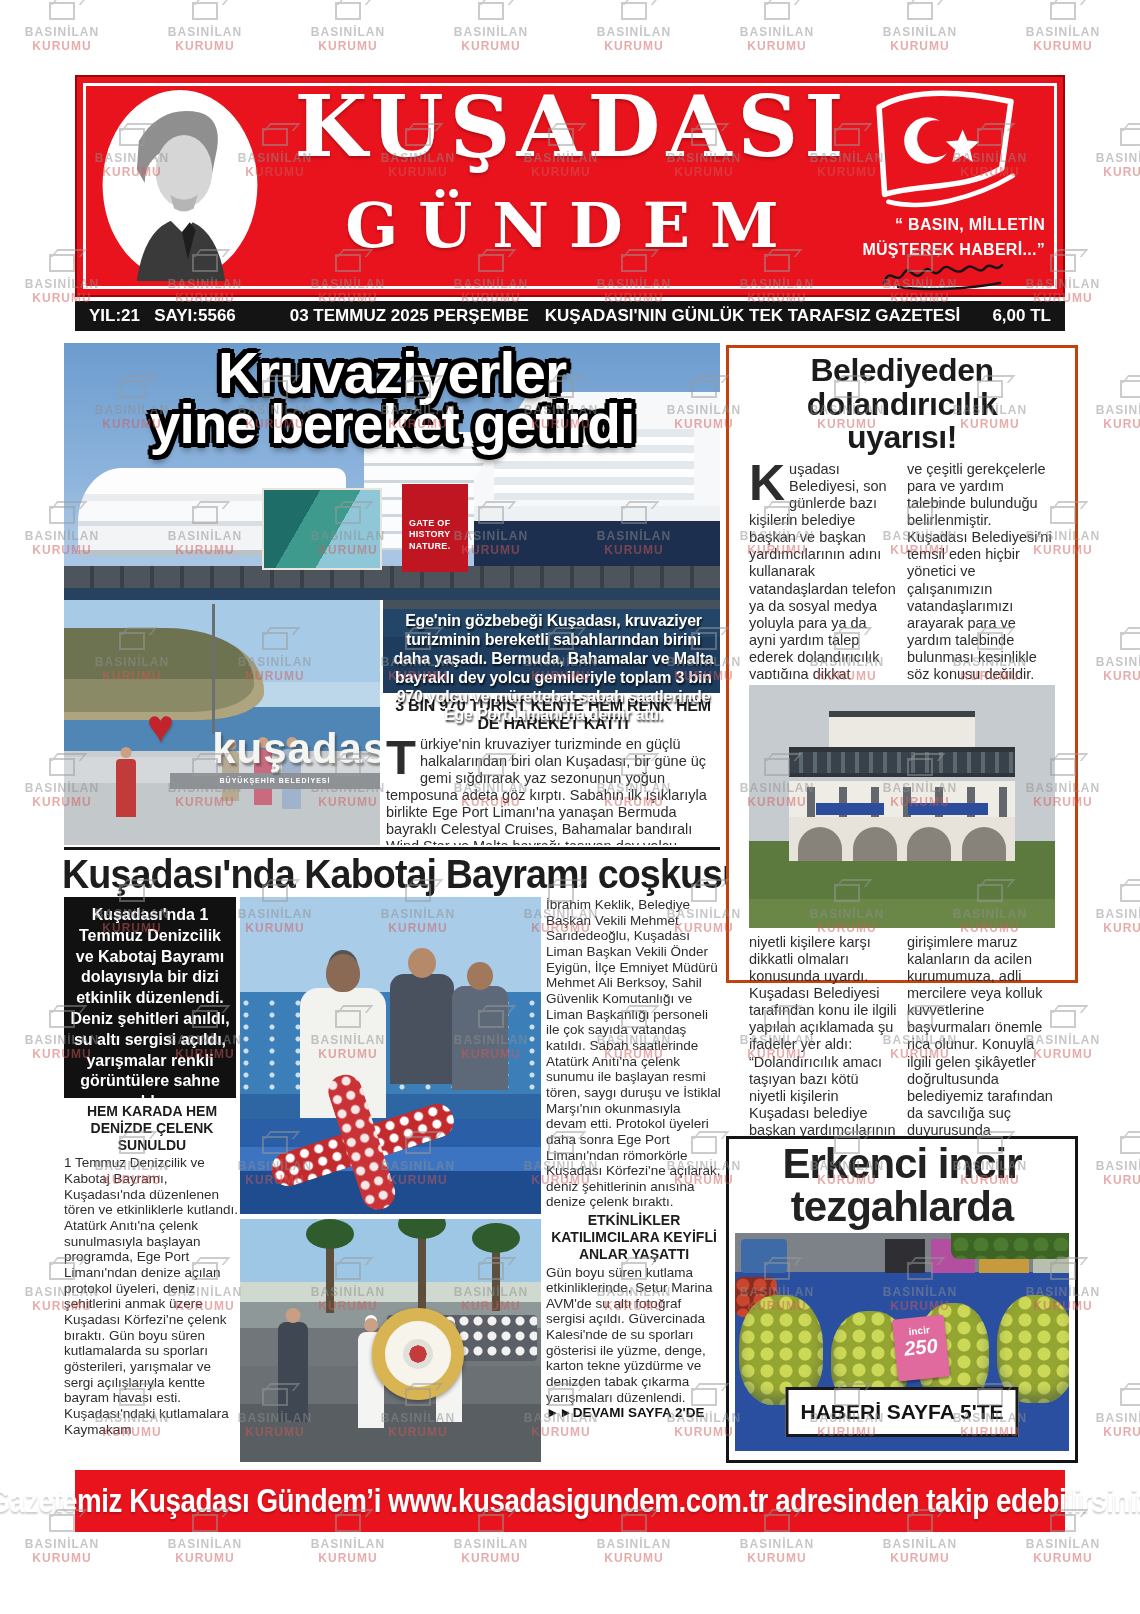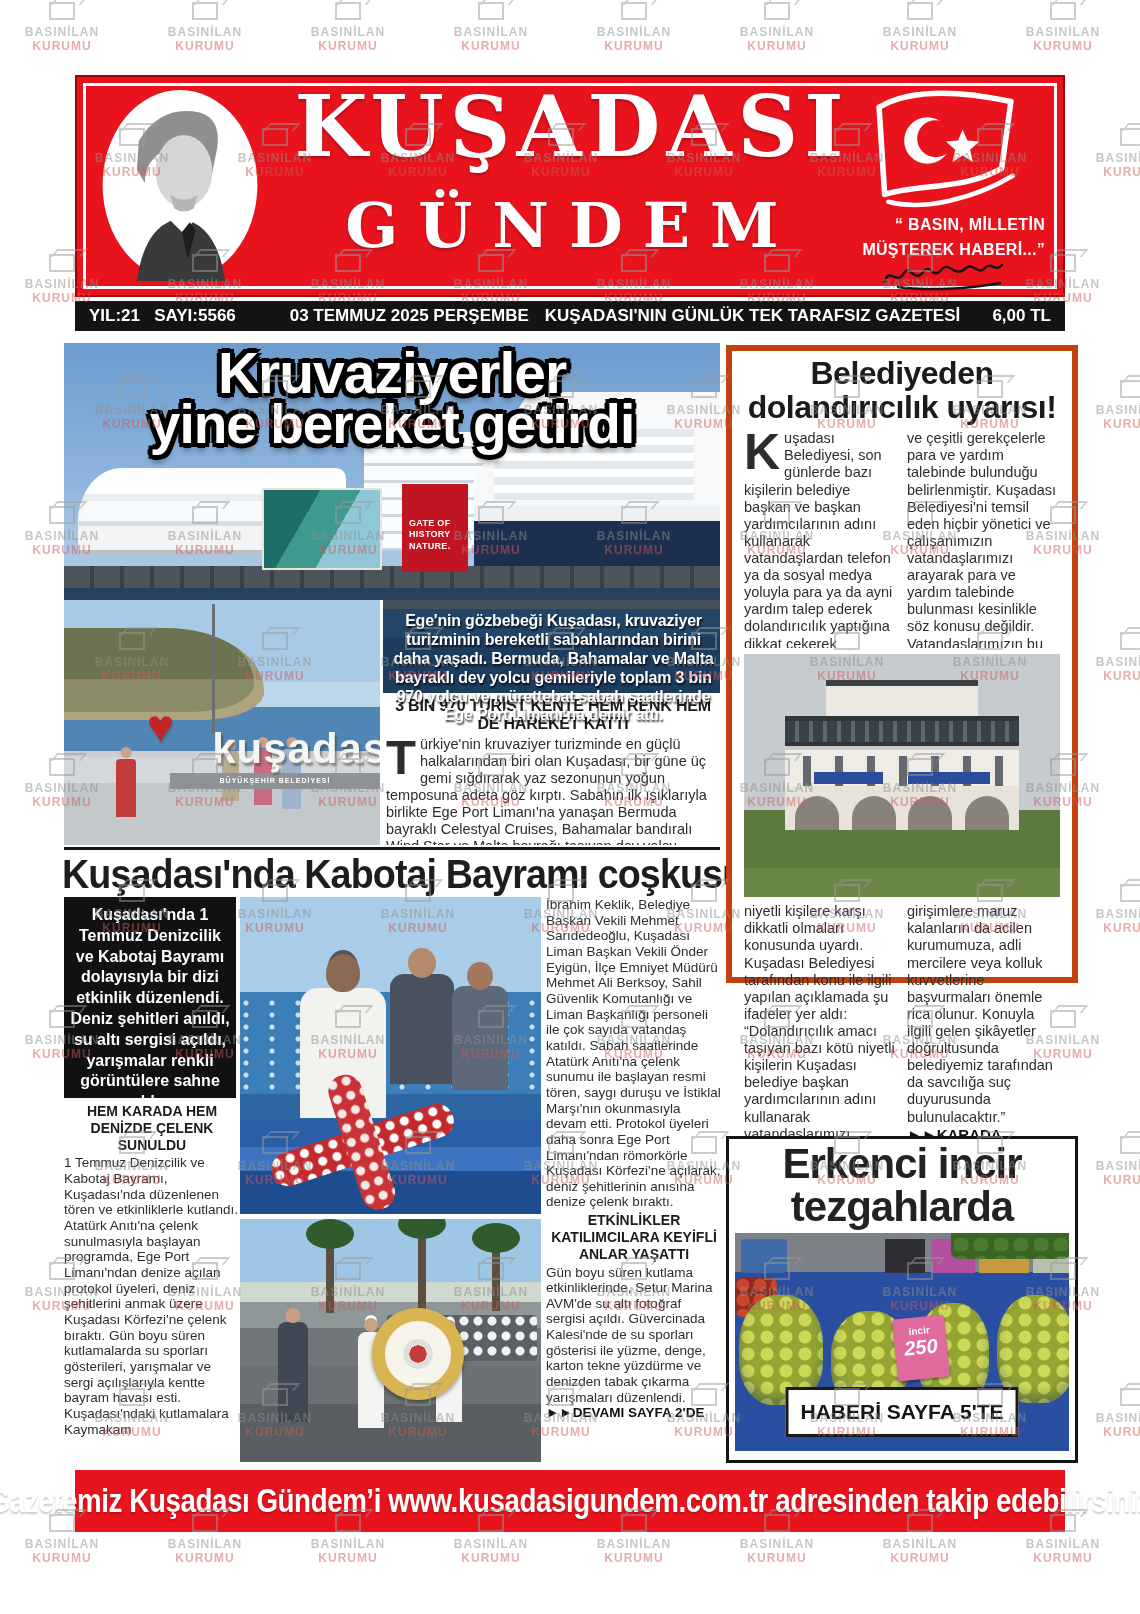--- a/index.html
+++ b/index.html
@@ -111,21 +111,21 @@
   .officer { position:absolute; width:26px; background:#f4f4f2; border-radius:8px 8px 0 0; z-index:3; }
   .officer::before { content:""; position:absolute; left:50%; top:-14px; transform:translateX(-50%); width:14px; height:14px; border-radius:50%; background:#caa184; box-shadow:0 -4px 0 -1px #fff; }
   .of1 { left:118px; bottom:34px; height:96px; }
   .of2 { left:196px; bottom:40px; height:88px; }
   .suit-man { position:absolute; left:38px; bottom:40px; width:30px; height:100px; background:#3f4752; border-radius:8px 8px 0 0; z-index:3; }
   .suit-man::before { content:""; position:absolute; left:50%; top:-14px; transform:translateX(-50%); width:15px; height:15px; border-radius:50%; background:#c99f83; }
   .gold-wreath { position:absolute; left:132px; bottom:62px; width:92px; height:92px; border-radius:50%; border:13px solid #d9b452; background:#f7f4ec; z-index:4; box-shadow:0 2px 4px rgba(0,0,0,.4); }
   .gold-wreath::before { content:""; position:absolute; left:50%; top:50%; transform:translate(-50%,-50%); width:30px; height:30px; border-radius:50%; background:radial-gradient(circle,#c43b3b 0 40%, #e0e0da 41%); }
 
   
-  .fraud-box { position:absolute; left:726px; top:345px; width:352px; height:638px; border:6px solid #c2410c; background:#fff; padding:4px 12px; }
+  .fraud-box { position:absolute; left:726px; top:345px; width:352px; height:638px; border:3px solid #c2410c; background:#fff; padding:4px 20px; }
   .fraud-title { text-align:center; font-weight:bold; color:#1b1b1b; font-size:32px; line-height:1.05; letter-spacing:-0.5px; margin-top:2px; }
   .fraud-cols { display:flex; gap:10px; margin-top:6px; height:218px; overflow:hidden; }
   .fraud-col { flex:1; font-size:14.5px; line-height:1.18; color:#2d2d2d; }
   .fraud-dropcap { float:left; font-size:50px; line-height:.78; font-weight:bold; color:#2d2d2d; padding:3px 4px 0 0; }
   .building-photo { position:relative; margin-top:6px; width:100%; height:243px; overflow:hidden; background:linear-gradient(180deg,#c6cbcf 0 64%, #5d7a3e 64% 88%, #6b8747 88%); }
   .bld-penthouse { position:absolute; left:26%; top:26px; width:48%; height:36px; background:#ece9e2; border-top:6px solid #3c4246; box-shadow:0 2px 0 #9a968e; }
   .bld-glass { position:absolute; left:13%; top:62px; width:74%; height:30px; background:repeating-linear-gradient(90deg,#39424a 0 10px,#5b6870 10px 14px); border-top:5px solid #2f3539; border-bottom:4px solid #2f3539; }
   .bld-facade { position:absolute; left:13%; top:96px; width:74%; height:60px; background:repeating-linear-gradient(90deg, transparent 0 12px, rgba(75,80,88,.85) 12px 20px, transparent 20px 32px), #efece5; background-size:64px 34px; background-repeat:repeat-x; background-position:6px 6px; }
   .bld-sign { position:absolute; top:118px; height:12px; background:#2b4d9c; }
   .bs1 { left:22%; width:22%; } .bs2 { left:52%; width:26%; }

